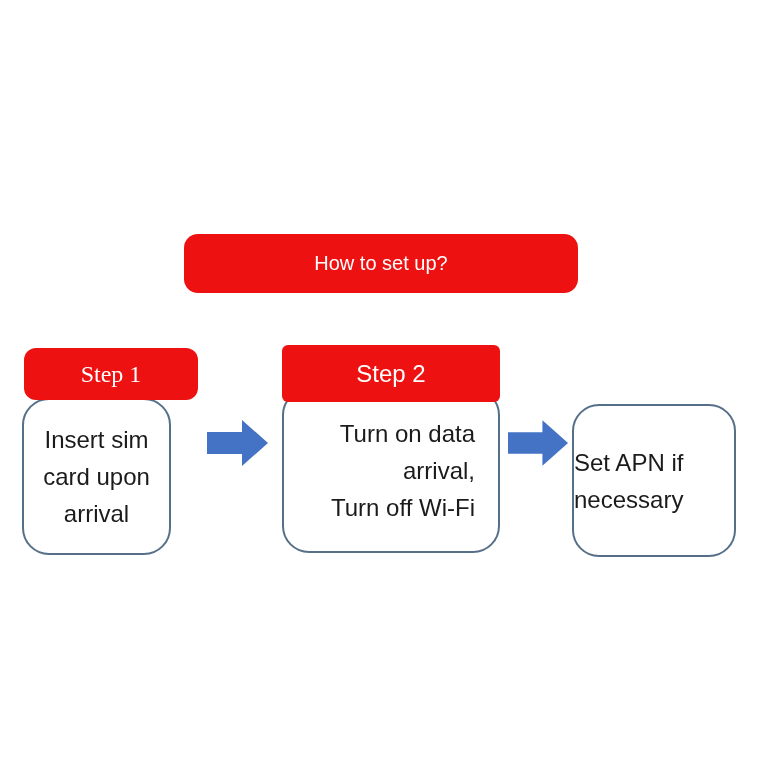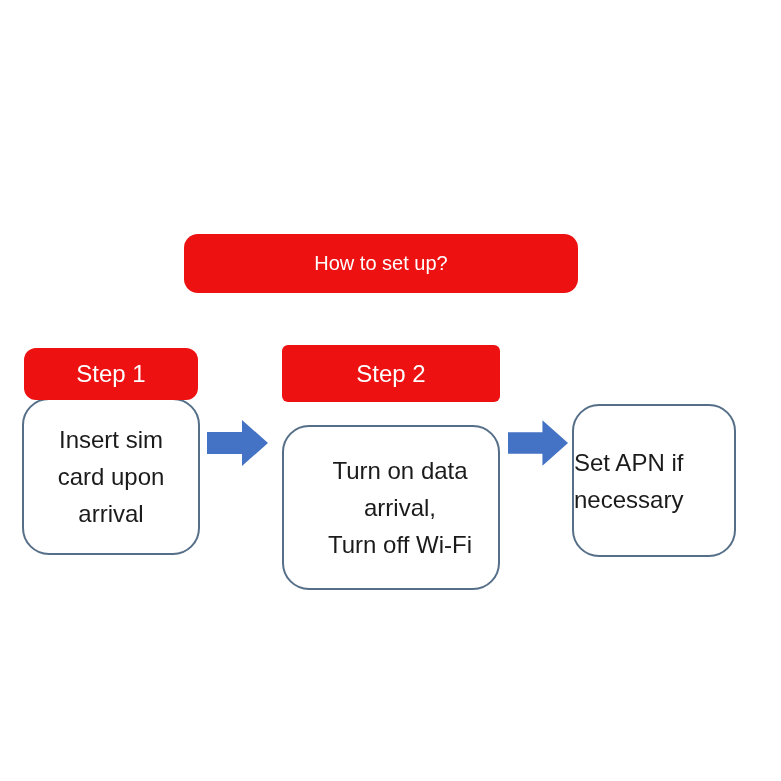--- a/index.html
+++ b/index.html
@@ -19,32 +19,32 @@
     position:absolute;left:184px;top:234px;width:394px;height:59px;
     background:var(--box-red);border-radius:14px;
     color:var(--header-text);font-size:20px;
     display:flex;align-items:center;justify-content:center;z-index:2;
   }
   .step-header{
     position:absolute;background:var(--box-red);border-radius:12px;
     color:var(--header-text);font-size:24px;
     display:flex;align-items:center;justify-content:center;z-index:2;
   }
-  .step-header.h1{left:24px;top:348px;width:174px;height:52px;}
+  .step-header.h1{left:24px;top:348px;width:174px;height:52px;font-family:Liberation Serif, serif;}
   .step-header.h2{left:282px;top:345px;width:218px;height:57px;border-radius:6px;}
   .step-header.h3{left:572px;top:352px;width:175px;height:52px;}
   .step-body{
     position:absolute;background:var(--background);
     border:2px solid var(--body-border);border-radius:27px;
     color:var(--body-text);font-size:24px;line-height:37px;
     display:flex;flex-direction:column;justify-content:center;
     box-sizing:border-box;z-index:1;
   }
-  .step-body.b1{left:22px;top:398px;width:178px;height:157px;text-align:center;}
-  .step-body.b2{left:282px;top:425px;width:218px;height:165px;text-align:center;padding-left:18px;padding-right:0;}
+  .step-body.b1{left:22px;top:398px;width:149px;height:157px;text-align:center;}
+  .step-body.b2{left:282px;top:388px;width:218px;height:165px;text-align:right;padding-left:18px;padding-right:23px;}
   .step-body.b3{left:572px;top:404px;width:164px;height:153px;text-align:left;}
   .arrow{
     position:absolute;width:62px;height:48px;color:var(--arrow-blue);z-index:1;
   }
   .arrow.a1{left:207px;top:419px;}
   .arrow.a2{left:508px;top:419px;width:61px;}
   .arrow svg{display:block;width:100%;height:100%;}
 </style>
 </head>
 <body>

